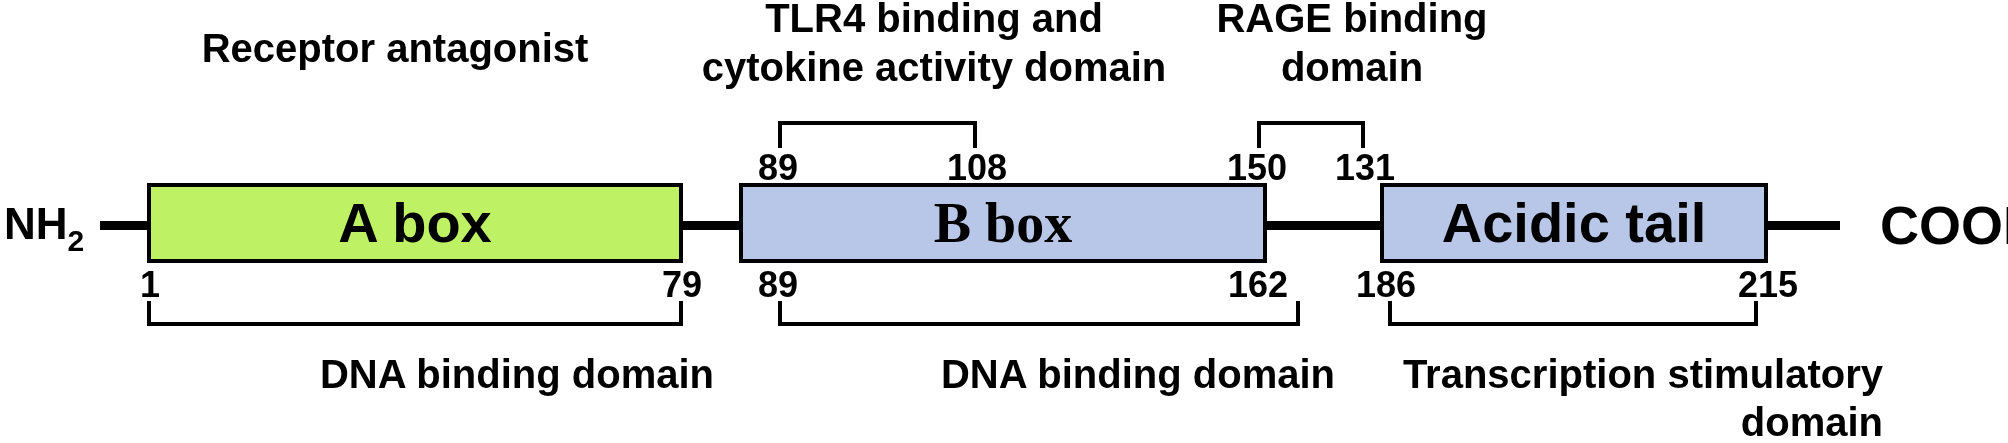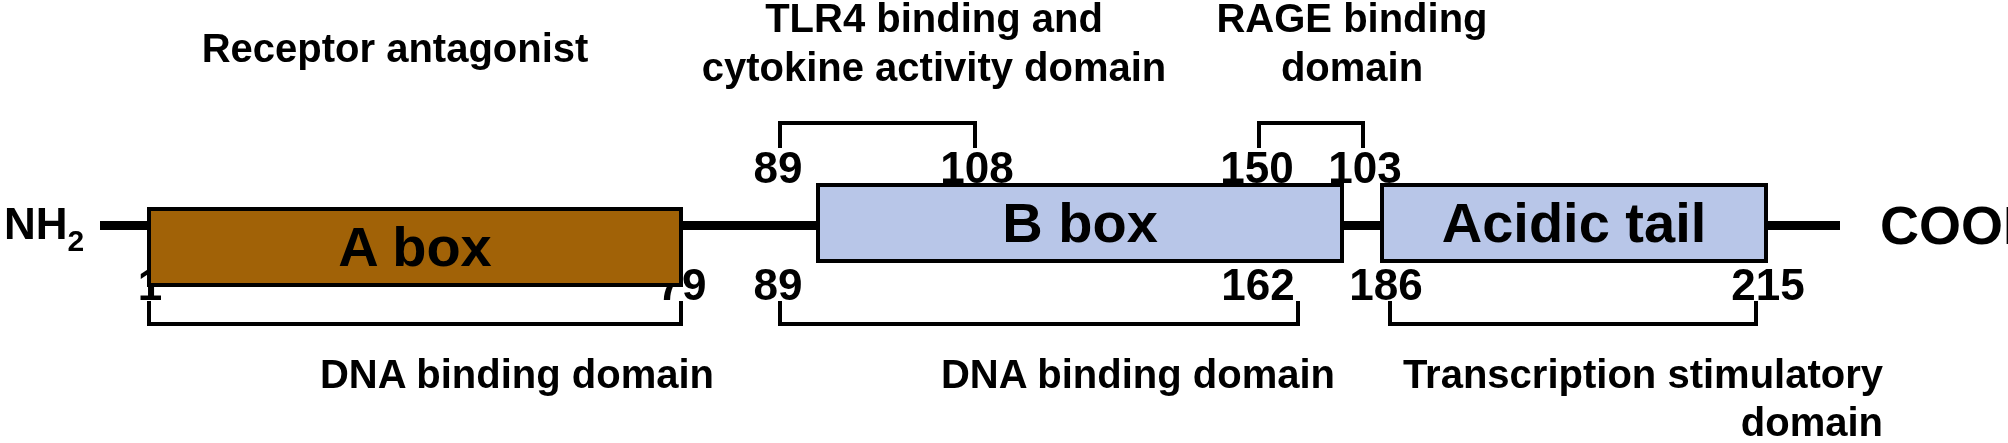--- a/index.html
+++ b/index.html
@@ -34,21 +34,21 @@
     z-index: 2;
     display: flex;
     align-items: center;
     justify-content: center;
     font-size: 56px;
     font-weight: bold;
     line-height: 72px;
     white-space: nowrap;
   }
   #box-a      { left: 147px;  width: 536px; }
-  #box-b      { left: 816px;  width: 528px; }
+  #box-b      { left: 739px;  width: 528px; font-family: Liberation Serif, serif; }
   #box-acidic { left: 1380px; width: 388px; }
 
   
   .terminus {
     font-weight: bold;
     white-space: nowrap;
     z-index: 3;
   }
   #n-terminus { left: 4px; top: 202px; font-size: 44px; line-height: 44px; }
   #n-terminus .sub { font-size: 30px; position: relative; top: 12px; }
@@ -85,21 +85,21 @@
     border-top: none;
   }
   #bracket-a      { left: 147px;  width: 536px; }
   #bracket-b      { left: 778px;  width: 522px; }
   #bracket-acidic { left: 1388px; width: 370px; }
 
   
   .num {
     width: 120px;
     text-align: center;
-    font-size: 44px;
+    font-size: 36px;
     font-weight: bold;
     line-height: 44px;
     white-space: nowrap;
   }
   .num-top { top: 146px; }
   .num-mid { top: 263px; }
   #num-tlr4-start { left: 718px; }
   #num-tlr4-end   { left: 917px; }
   #num-rage-start { left: 1197px; }
   #num-rage-end   { left: 1305px; }
@@ -128,21 +128,21 @@
 <body>
 
 <div id="figure">
 
   <div id="backbone" class="abs"></div>
 
   <div id="n-terminus" class="abs terminus"><span>NH</span><span class="sub">2</span></div>
 
   <div id="c-terminus" class="abs terminus">COOH</div>
 
-  <div id="box-a" class="abs domain-box" style="background-color: #a16207; margin-top: 24px;">
+  <div id="box-a" class="abs domain-box" style="background-color: #bef264;">
     <span>A box</span>
   </div>
   <div id="box-b" class="abs domain-box" style="background-color: rgb(184, 198, 232);">
     <span>B box</span>
   </div>
   <div id="box-acidic" class="abs domain-box" style="background-color: rgb(184, 198, 232); justify-content: center;">
     <span>Acidic tail</span>
   </div>
 
   <div id="label-receptor" class="abs fn-label">Receptor antagonist</div>
@@ -156,21 +156,21 @@
     <div>RAGE binding</div>
     <div>domain</div>
   </div>
 
   <div id="bracket-tlr4" class="abs bracket-top"></div>
   <div id="bracket-rage" class="abs bracket-top"></div>
 
   <div id="num-tlr4-start" class="abs num num-top">89</div>
   <div id="num-tlr4-end" class="abs num num-top">108</div>
   <div id="num-rage-start" class="abs num num-top">150</div>
-  <div id="num-rage-end" class="abs num num-top">103</div>
+  <div id="num-rage-end" class="abs num num-top">131</div>
 
   <div id="num-a-start" class="abs num num-mid">1</div>
   <div id="num-a-end" class="abs num num-mid">79</div>
   <div id="num-b-start" class="abs num num-mid">89</div>
   <div id="num-b-end" class="abs num num-mid">162</div>
   <div id="num-acidic-start" class="abs num num-mid">186</div>
   <div id="num-acidic-end" class="abs num num-mid">215</div>
 
   <div id="bracket-a" class="abs bracket-bottom"></div>
   <div id="bracket-b" class="abs bracket-bottom"></div>

